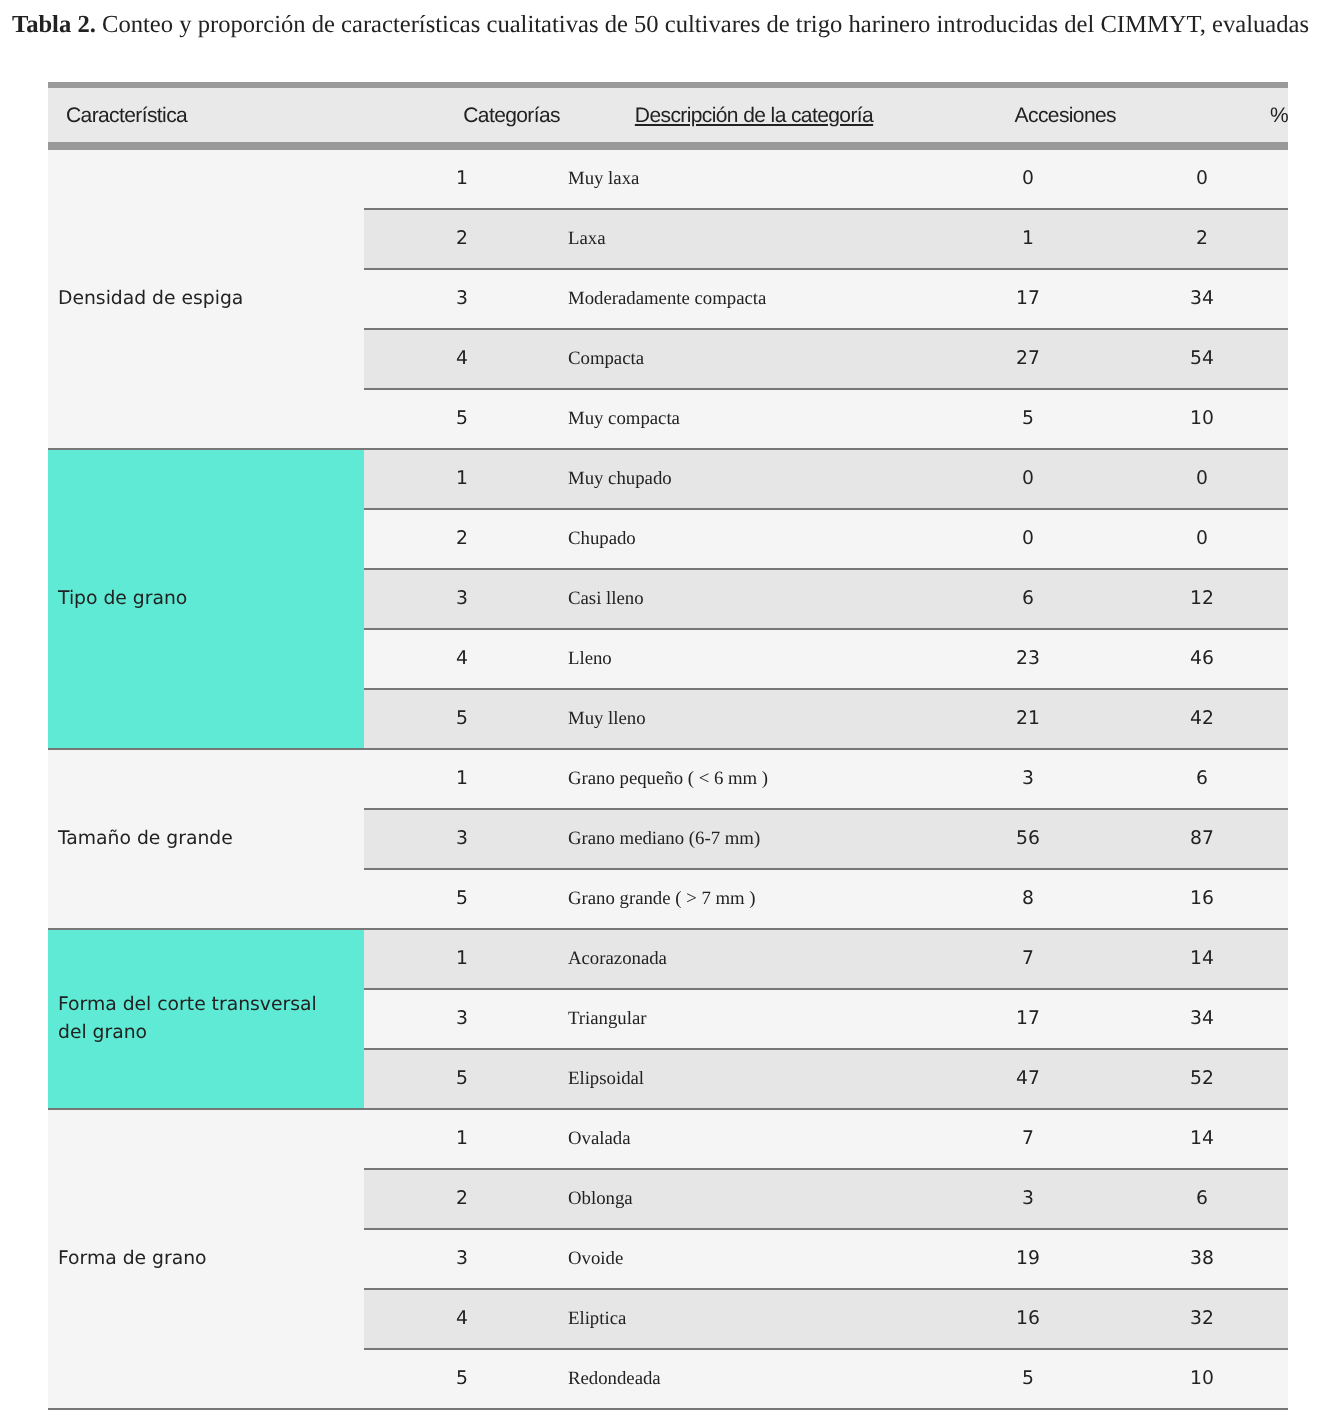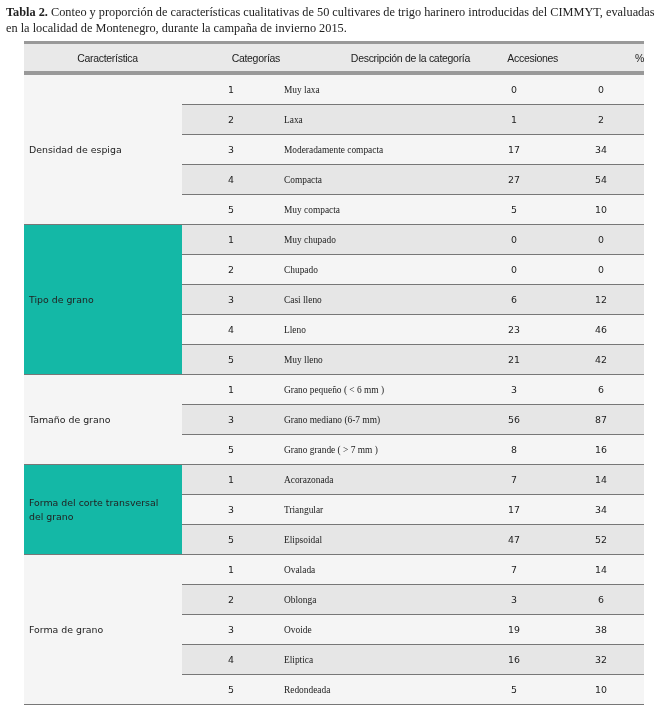--- a/index.html
+++ b/index.html
@@ -15,41 +15,40 @@
     position: absolute; left: 24px; top: 41px; width: 620px;
     border-collapse: collapse; table-layout: fixed;
   }
   .tbl th {
     font-family: "Liberation Sans", sans-serif; font-weight: normal;
     font-size: 10.5px; color: #222; height: 27px; padding: 0;
     background: #e9e9e9;
     border-top: 3px solid #999; border-bottom: 4px solid #999;
     letter-spacing: -0.3px;
   }
-  .tbl th.l { text-align: center; padding-left: 9px; }
-  .tbl th.d { text-align: right; padding-left: 4px; }
+  .tbl th.l { text-align: left; padding-left: 9px; }
+  .tbl th.d { text-align: center; padding-left: 4px; text-decoration: underline; }
   .tbl th.c { text-align: right; }
   .tbl td {
     font-family: "DejaVu Sans", sans-serif; font-size: 9.4px; color: #222;
     height: 29px; padding: 0; border-bottom: 1px solid #777;
   }
   .tbl td.c { text-align: center; }
   .tbl td.d { text-align: left; padding-left: 4px; font-family: Liberation Serif, serif; }
   .tbl td.feat { text-align: left; padding-left: 5px; vertical-align: middle; line-height: 14px; padding-right: 8px; }
   .tbl td.feat.light { background: #f5f5f5; }
-  .tbl td.feat.dark { background: #14b8a6; }
+  .tbl td.feat.dark { background: #5eead4; }
   tr.light td.cell { background: #f5f5f5; }
   tr.dark td.cell { background: #e6e6e6; }
 </style>
 </head>
 <body>
 
 <div class="caption">
   <span class="lbl">Tabla 2.</span><span> Conteo y proporción de características cualitativas de 50 cultivares de trigo harinero introducidas del CIMMYT, evaluadas</span><br>
-  <span>en la localidad de Montenegro, durante la campaña de invierno 2015.</span>
 </div>
 
 <table class="tbl">
   <colgroup>
     <col style="width:158px">
     <col style="width:98px">
     <col style="width:190px">
     <col style="width:88px">
     <col style="width:86px">
   </colgroup>
@@ -119,21 +118,21 @@
         <td class="cell c">23</td>
         <td class="cell c">46</td>
       </tr>
       <tr class="dark">
         <td class="cell c">5</td>
         <td class="cell d">Muy lleno</td>
         <td class="cell c">21</td>
         <td class="cell c">42</td>
       </tr>
       <tr class="light">
-        <td class="feat light" rowspan="3">Tamaño de grano</td>
+        <td class="feat light" rowspan="3">Tamaño de grande</td>
         <td class="cell c">1</td>
         <td class="cell d">Grano pequeño ( &lt; 6 mm )</td>
         <td class="cell c">3</td>
         <td class="cell c">6</td>
       </tr>
       <tr class="dark">
         <td class="cell c">3</td>
         <td class="cell d">Grano mediano (6-7 mm)</td>
         <td class="cell c">56</td>
         <td class="cell c">87</td>

